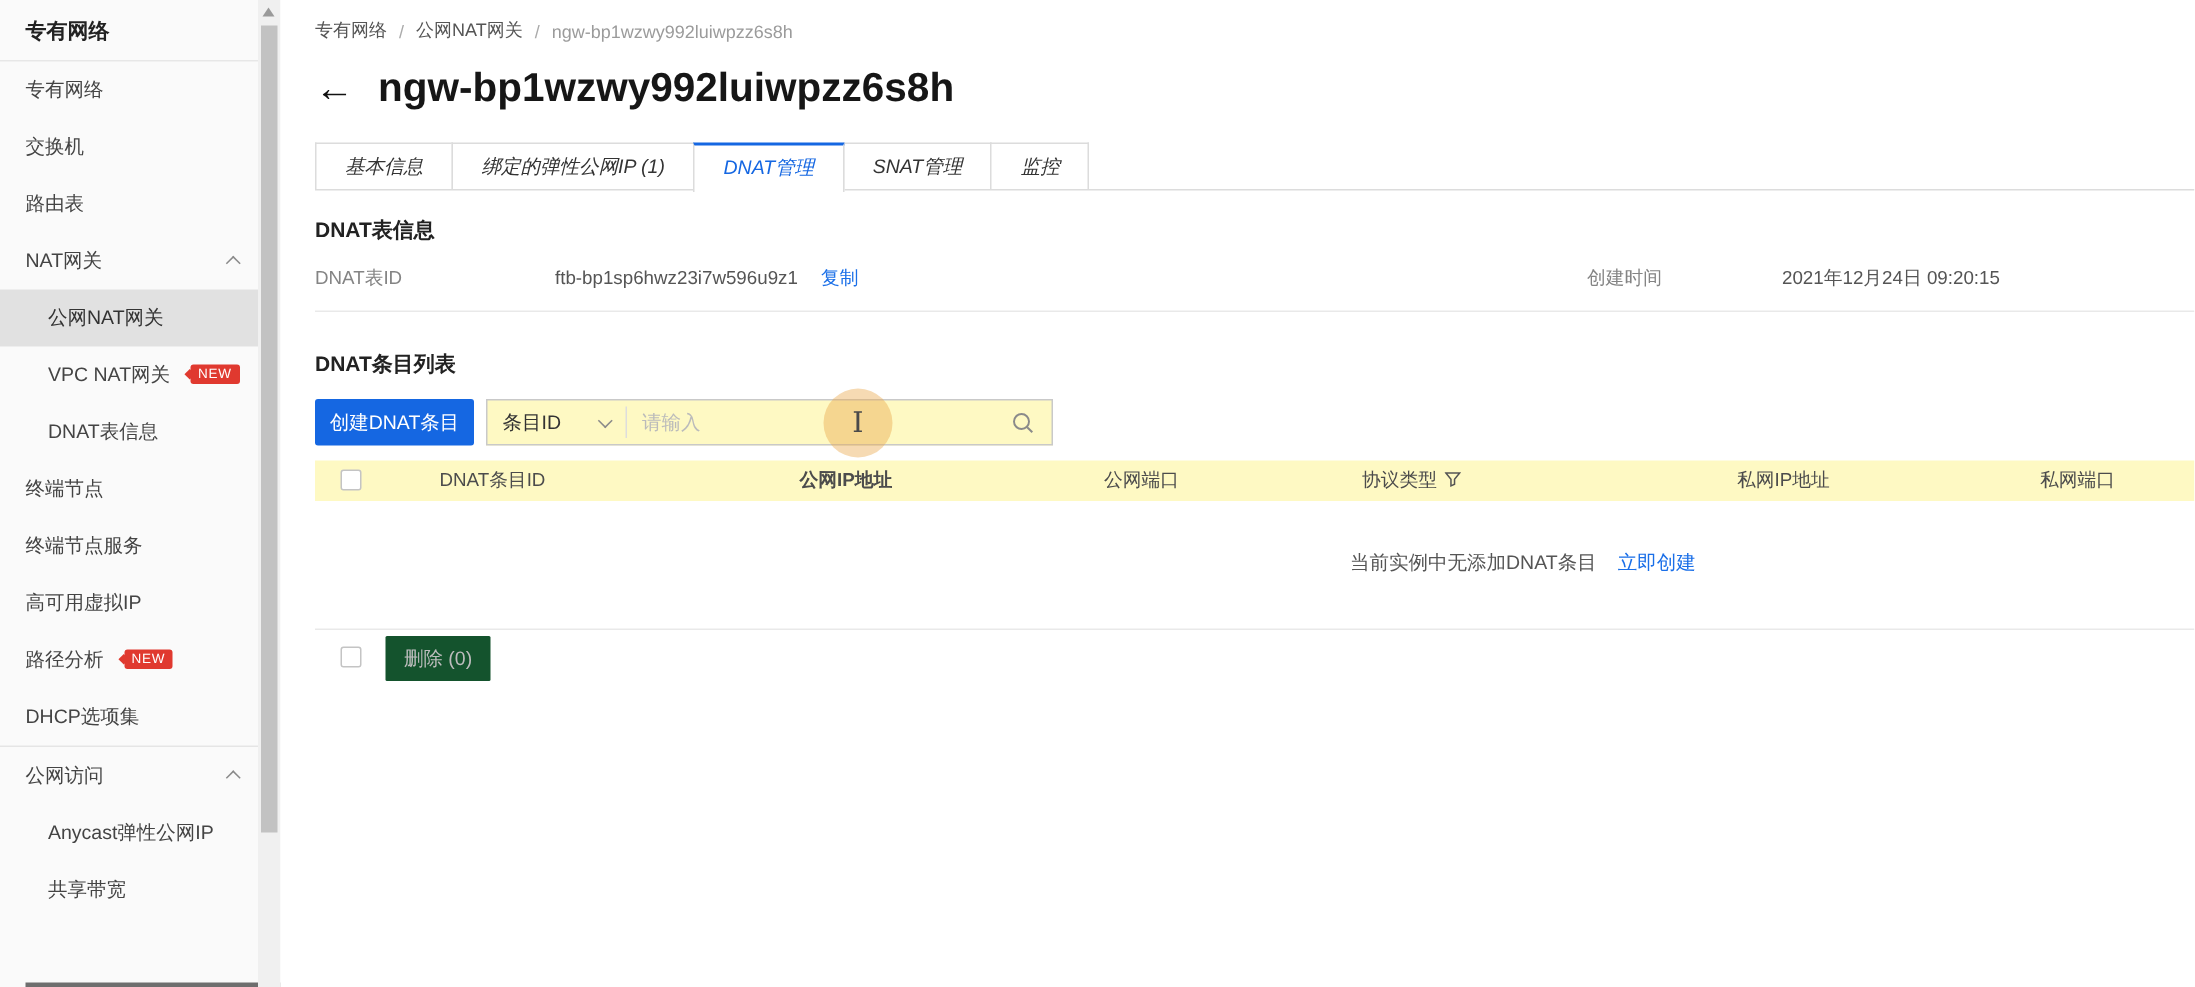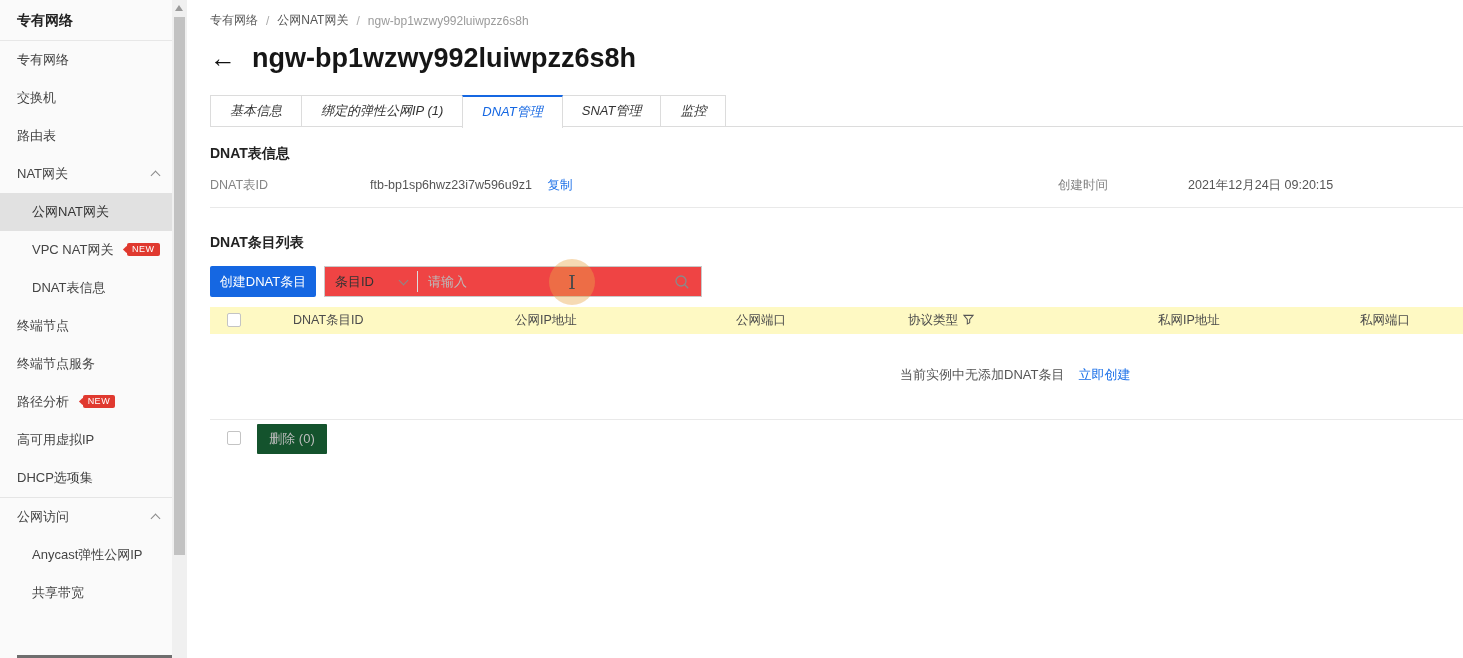--- a/index.html
+++ b/index.html
@@ -52,21 +52,21 @@
 
   .section-title { position:absolute; left:23px; font-size:14px; font-weight:bold; color:#222; }
   .info-row { position:absolute; left:23px; right:0; top:177px; height:22px; font-size:12.5px; }
   .info-label { color:#848484; }
   .info-value { color:#555; }
   .copy-link { color:#1a6fe8; margin-left:12px; cursor:pointer; }
   .divider-h { position:absolute; left:23px; right:0; top:207px; border-top:1px solid #e9e9e9; }
 
   .create-btn { position:absolute; left:23px; top:266px; width:106px; height:31px; background:#1567e2; color:#fff;
     font-size:13px; border:none; border-radius:2px; cursor:pointer; font-family:inherit; }
-  .search-box { position:absolute; left:137px; top:266px; width:378px; height:31px; border:1px solid #c9c9c9; background:#ef4444;
+  .search-box { position:absolute; left:137px; top:266px; width:378px; height:31px; border:1px solid #c9c9c9; background:#fef9c3;
     display:flex; align-items:stretch; }
   .search-select { width:92px; display:flex; align-items:center; justify-content:space-between; padding:0 10px; font-size:13px; color:#333; cursor:pointer; }
   .chev-down { width:7px; height:7px; border-right:1px solid #8a8a8a; border-bottom:1px solid #8a8a8a; transform:rotate(45deg); margin-top:-3px; }
   .search-sep { width:1px; background:#ddd; margin:4px 0; }
   .search-input { flex:1; border:none; outline:none; padding:0 10px; font-size:13px; color:#333; font-family:inherit; background:transparent; }
   .search-input::placeholder { color:#bbb; }
   .search-icon-btn { width:38px; display:flex; align-items:center; justify-content:center; cursor:pointer; }
 
   .cursor-halo { position:absolute; left:362px; top:259px; width:46px; height:46px; border-radius:50%;
     background:rgba(233,166,73,.42); display:flex; align-items:center; justify-content:center; pointer-events:none; z-index:5; }
@@ -104,25 +104,25 @@
     </div>
     <div class="nav-item sub selected"><span>公网NAT网关</span></div>
     <div class="nav-item sub">
       <span>VPC NAT网关</span>
       <span class="new-badge">NEW</span>
     </div>
     <div class="nav-item sub"><span>DNAT表信息</span></div>
 
     <div class="nav-item"><span>终端节点</span></div>
     <div class="nav-item"><span>终端节点服务</span></div>
+    <div class="nav-item"><span>高可用虚拟IP</span></div>
     <div class="nav-item">
       <span>路径分析</span>
       <span class="new-badge">NEW</span>
     </div>
-    <div class="nav-item"><span>高可用虚拟IP</span></div>
     <div class="nav-item"><span>DHCP选项集</span></div>
 
     <div class="side-divider"></div>
 
     <div class="nav-item">
       <span>公网访问</span>
       <span class="chev-up"></span>
     </div>
     <div class="nav-item sub"><span>Anycast弹性公网IP</span></div>
     <div class="nav-item sub"><span>共享带宽</span></div>
@@ -195,21 +195,21 @@
       </div>
     </div>
 
     <div class="cursor-halo">
       <span class="ibeam">I</span>
     </div>
 
     <div class="table-header">
       <span class="checkbox th-check"></span>
       <span class="th" style="left:83px;">DNAT条目ID</span>
-      <span class="th" style="left:305px;">公网IP地址</span>
+      <span class="th" style="left:323px;font-weight:bold;">公网IP地址</span>
       <span class="th" style="left:526px;">公网端口</span>
       <span class="th" style="left:698px;">
         <span>协议类型</span><span class="filter-icon"><svg width="11" height="11" viewBox="0 0 12 12">
               <path d="M1 1.5h10L7.3 6v3.6l-2.6 1.2V6L1 1.5z" fill="none" stroke="#555" stroke-width="1.1"></path>
             </svg></span>
       </span>
       <span class="th" style="left:948px;">私网IP地址</span>
       <span class="th" style="left:1150px;">私网端口</span>
     </div>
 

